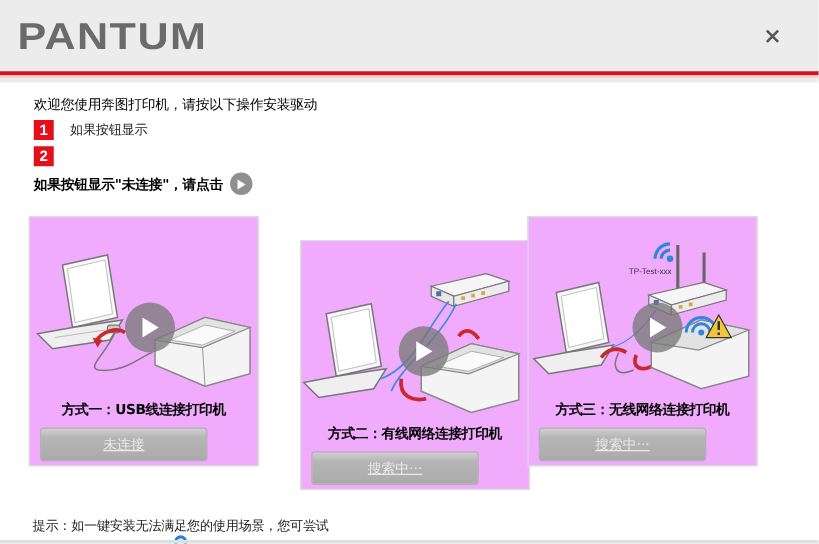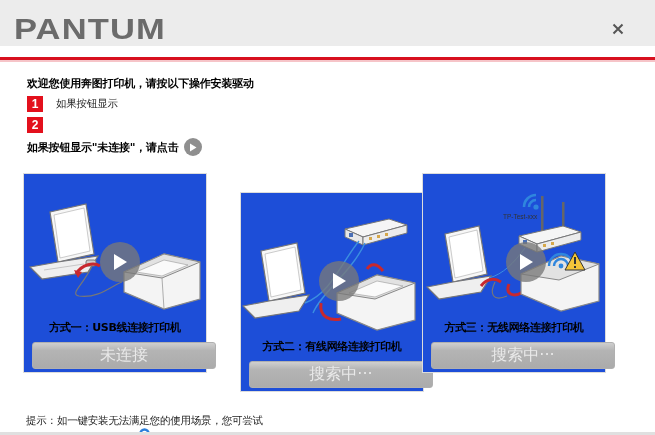--- a/index.html
+++ b/index.html
@@ -1,36 +1,36 @@
 <!DOCTYPE html>
 <html><head>
 <meta charset="utf-8">
 <style>
   * { box-sizing: border-box; margin: 0; padding: 0; }
   html, body { width: 655px; height: 435px; overflow: hidden; background: #ffffff; }
   body { font-family: "DejaVu Sans", "Liberation Sans", sans-serif; color: #000; position: relative; }
 
-  .header { position: absolute; left: 0; top: 0; width: 655px; height: 46px; background: #ececec; }
+  .header { position: absolute; left: 0; top: 0; width: 655px; height: 66px; background: #ececec; }
   .logo { position: absolute; left: 14px; top: 13px; height: 30px; }
   .close-btn { position: absolute; left: 604px; top: 15px; width: 28px; height: 28px; display: flex; align-items: center; justify-content: center; cursor: pointer; }
   .red-line { position: absolute; left: 0; top: 57px; width: 655px; height: 3px; background: #d8101f; }
   .red-line-shadow { position: absolute; left: 0; top: 60px; width: 655px; height: 2px; background: #f6c4c8; }
 
   .intro { position: absolute; left: 27px; top: 77px; font-size: 11px; }
-  .intro-title { font-weight: bold; font-size: 11px; line-height: 14px; letter-spacing: -0.2px; }
+  .intro-title { font-weight: normal; font-size: 11px; line-height: 14px; letter-spacing: -0.2px; }
   .step { display: flex; align-items: center; margin-top: 4px; height: 17px; }
   .step-num { width: 16px; height: 16px; background: #e3101c; color: #fff; font-size: 12px; font-weight: bold; display: flex; align-items: center; justify-content: center; font-family: "Liberation Sans", sans-serif; margin-right: 13px; }
   .step-text { font-size: 10.5px; color: #222; letter-spacing: -0.2px; }
   .hint-line { display: flex; align-items: center; margin-top: 4px; height: 20px; font-weight: bold; font-size: 11px; letter-spacing: -0.2px; }
   .play-mini { width: 18px; height: 18px; border-radius: 50%; background: #8f8f8f; display: inline-flex; align-items: center; justify-content: center; margin: 0 6px 0 6px; }
 
-  .card { position: absolute; top: 173px; width: 184px; height: 200px; border: 1px solid #dcdcdc; background: #1d4ed8; }
+  .card { position: absolute; top: 173px; width: 184px; height: 200px; border: 1px solid #dcdcdc; background: #f0abfc; }
   .card-illus { position: absolute; left: 0; top: 0; width: 182px; height: 140px; }
   .card-title { position: absolute; left: 0; top: 146px; width: 182px; text-align: center; font-weight: bold; font-size: 11px; letter-spacing: -0.3px; }
-  .card-btn { position: absolute; left: 8px; top: 168px; width: 184px; height: 27px; border-radius: 3px; background: linear-gradient(#cfcfcf 0%, #b4b4b4 30%, #ababab 100%); border: 1px solid #b0b0b0; color: #e9e9e9; font-size: 16px; display: flex; align-items: center; justify-content: center; cursor: pointer; }
+  .card-btn { position: absolute; left: 8px; top: 168px; width: 134px; height: 27px; border-radius: 3px; background: linear-gradient(#cfcfcf 0%, #b4b4b4 30%, #ababab 100%); border: 1px solid #b0b0b0; color: #e9e9e9; font-size: 11px; display: flex; align-items: center; justify-content: center; cursor: pointer; text-decoration: underline; }
   .play-big { position: absolute; width: 40px; height: 40px; border-radius: 50%; background: rgba(120,120,120,0.78); display: flex; align-items: center; justify-content: center; cursor: pointer; }
 
   .footer { position: absolute; left: 26px; top: 414px; display: flex; align-items: center; font-size: 10.5px; color: #222; letter-spacing: -0.2px; flex-direction: column; }
   .footer-icon { margin: 0 4px 0 8px; display: inline-flex; }
   .footer-link { color: #1a6ed8; text-decoration: underline; cursor: pointer; }
   .bottom-line { position: absolute; left: 0; top: 432px; width: 655px; height: 3px; background: #e0e0e0; }
 </style>
 </head>
 <body>
 

